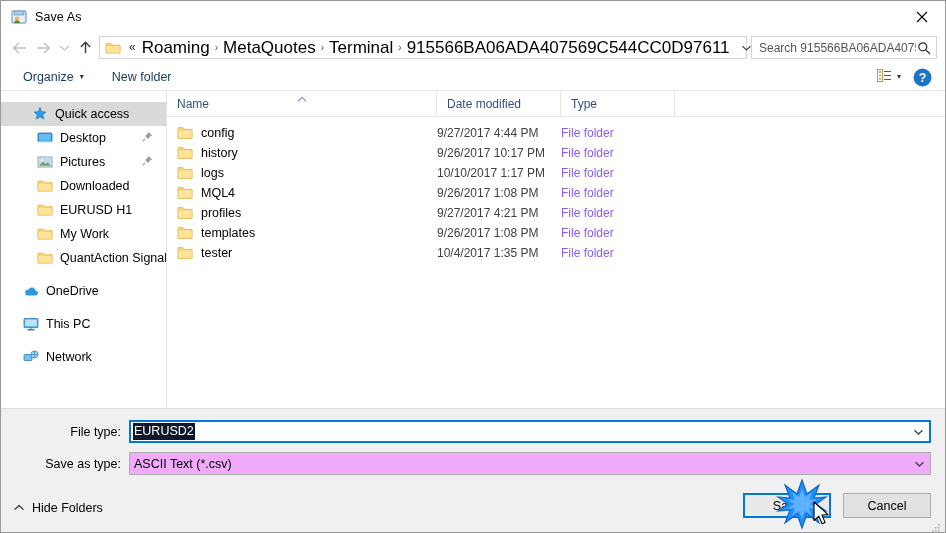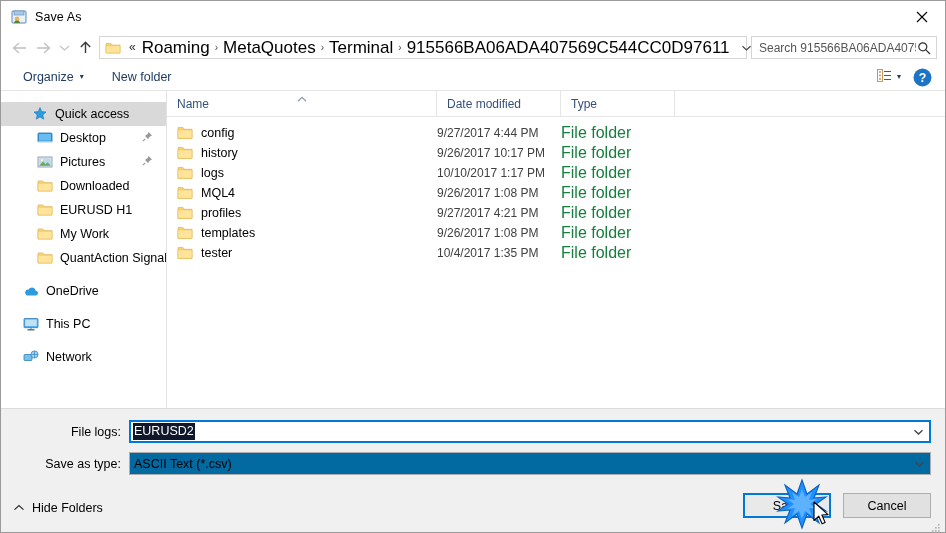--- a/index.html
+++ b/index.html
@@ -175,21 +175,21 @@
     position: absolute; left: 50%; top: 1px; transform: translateX(-50%);
   }
   .rows { flex: 1 1 auto; overflow: hidden; padding-top: 6px;}
   .frow {
     height: 20px; display: flex; align-items: center;
     font-size: 12.5px; color: #000000;
   }
   .fc { display: flex; align-items: center; white-space: nowrap; overflow: hidden;}
   .fc-name { width: 270px; flex: 0 0 270px; padding-left: 10px; }
   .fc-date { width: 124px; flex: 0 0 124px; color: #404040; font-size: 12px;}
-  .fc-type { width: 114px; flex: 0 0 114px; color: #15803d; font-size: 16px;}
+  .fc-type { width: 114px; flex: 0 0 114px; color: #8b5cf6; font-size: 12px;}
   .fc-size { width: 80px; flex: 0 0 80px; }
   .folder-ico { width: 16px; height: 14px; flex: 0 0 16px; margin-right: 8px; position: relative;}
 
   
   .formzone {
     flex: 0 0 auto;
     background: #f0f0f0;
     border-top: 1px solid #dcdcdc;
     padding: 11px 0 0 0;
   }
@@ -203,21 +203,21 @@
     font-size: 12.5px; color: #000000;
   }
   .combo {
     flex: 1 1 auto; height: 23px;
     border: 1px solid #7a7a7a;
     background: #ffffff;
     display: flex; align-items: center;
     padding-left: 3px; min-width: 0;
   }
   .combo.focused { border: 2px solid #0078d7; padding-left: 2px; }
-  .combo.readonly { background: #0369a1; border: 1px solid #adadad; padding-left: 4px;}
+  .combo.readonly { background: #f0abfc; border: 1px solid #adadad; padding-left: 4px;}
   .combo-value { font-size: 12.5px; color: #000000; white-space: nowrap;}
   .combo-value.selected-text {
     background: #0f172a; color: #ffffff; padding: 1px 1px 2px 1px;
   }
   .combo-spacer { flex: 1 1 auto; }
   .combo-caret {
     width: 22px; flex: 0 0 22px; height: 100%;
     display: flex; align-items: center; justify-content: center;
   }
 
@@ -622,21 +622,21 @@
           <div class="fc fc-type">File folder</div>
           <div class="fc fc-size"></div>
         </div>
 
       </div>
     </div>
   </div>
 
   <div class="formzone">
     <div class="formrow">
-      <div class="formlabel">File logs:</div>
+      <div class="formlabel">File type:</div>
       <div class="combo focused">
         <span class="combo-value selected-text">EURUSD2</span>
         <span class="combo-spacer"></span>
         <span class="combo-caret">
           <svg width="11" height="8" viewBox="0 0 11 8">
             <path d="M1.5 2.2 L5.5 6 L9.5 2.2" stroke="#444" stroke-width="1.3" fill="none"></path>
           </svg>
         </span>
       </div>
     </div>

